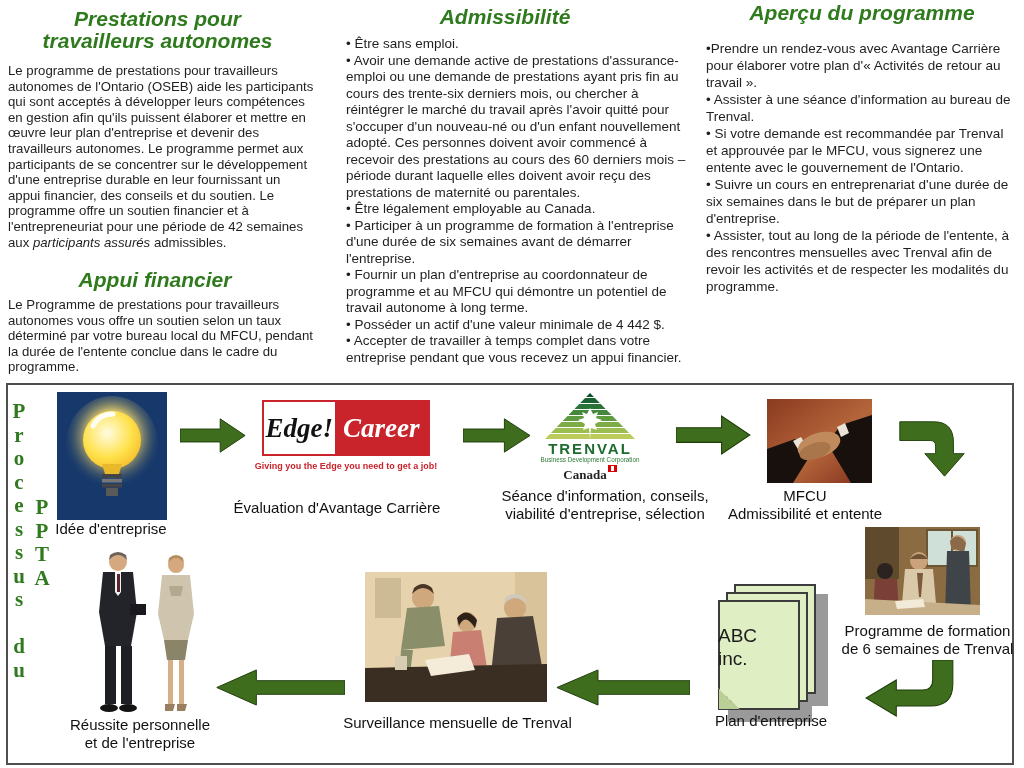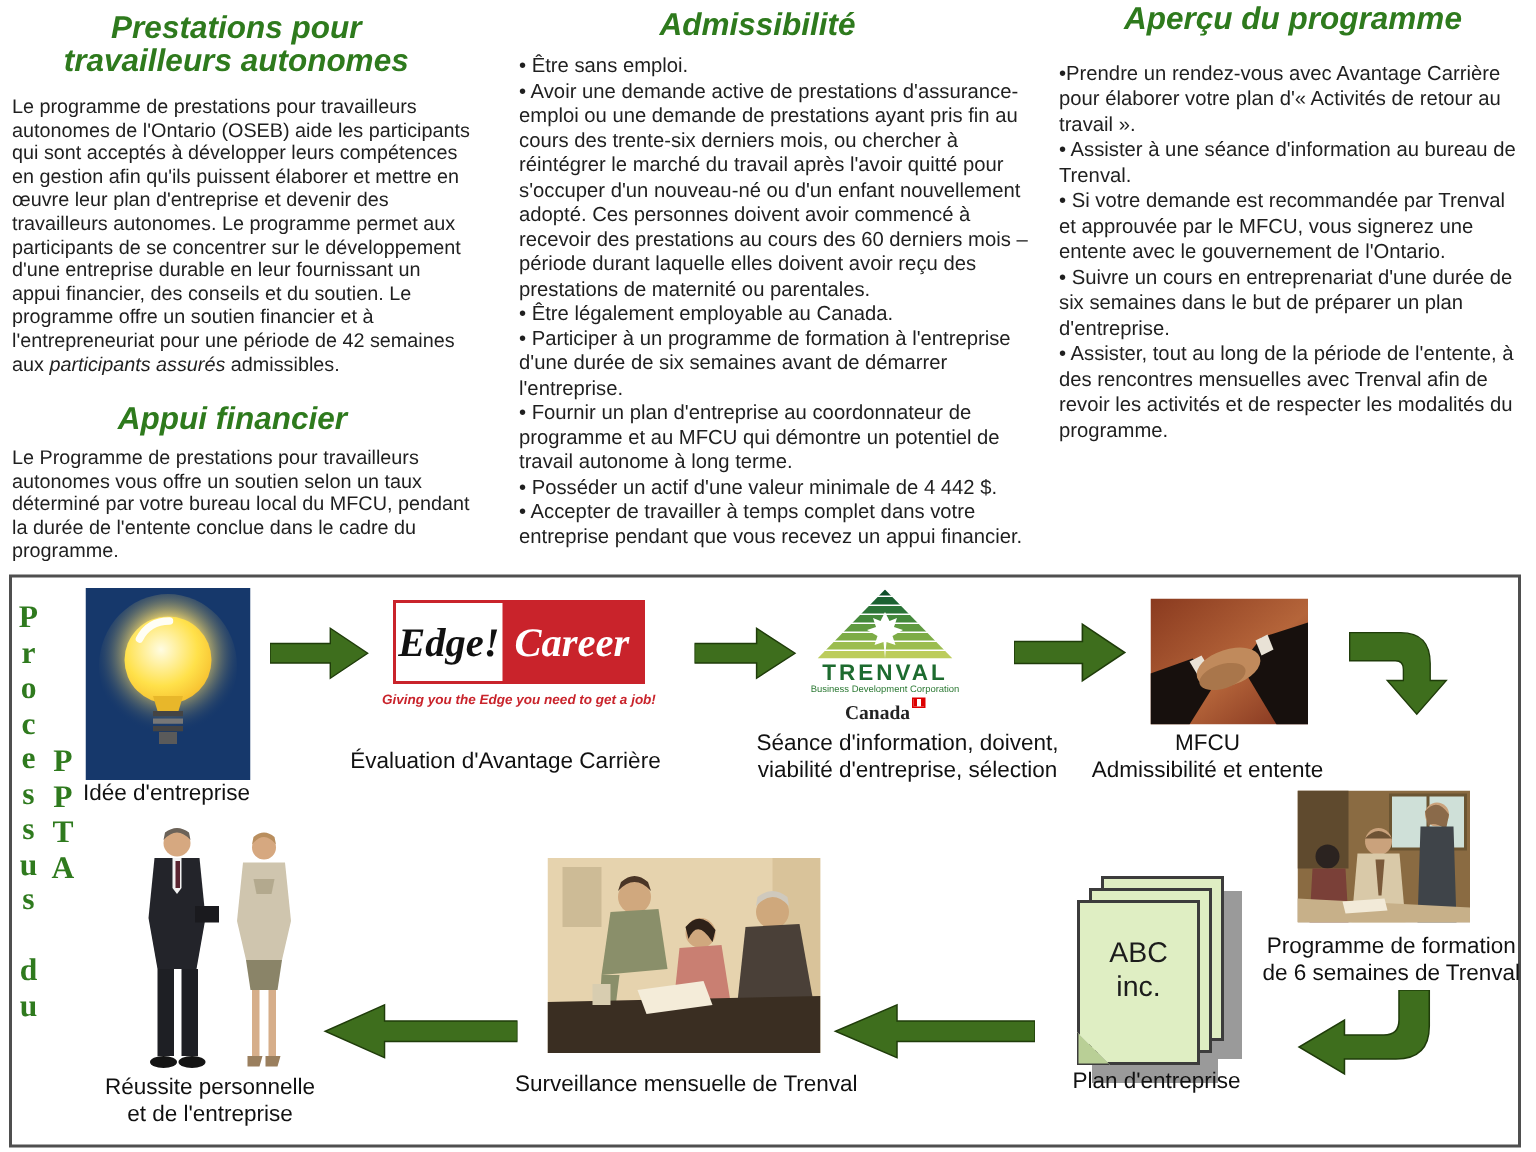--- a/index.html
+++ b/index.html
@@ -18,37 +18,37 @@
             font-size:21px;line-height:23.5px;width:22px;text-align:center;white-space:pre-line;}
   .ar{position:absolute;}
   .ar polygon,.ar path{fill:#3e6e1d;stroke:#1f3c0a;stroke-width:1;}
   
   #ce-box{left:262px;top:400px;width:168px;height:56px;display:flex;border:2px solid #c9232b;box-sizing:border-box;}
   #ce-red{background:#c9232b;color:#fff;flex:0 0 57%;display:flex;align-items:center;justify-content:center;
           font-family:"Liberation Serif",serif;font-style:italic;font-size:27px;font-weight:bold;}
   #ce-white{background:#fff;color:#111;flex:1;display:flex;align-items:center;justify-content:center;
           font-family:"Liberation Serif",serif;font-style:italic;font-size:27px;font-weight:bold;}
   #ce-tag{left:246px;top:461px;width:200px;text-align:center;color:#c9232b;
-          font-style:italic;font-weight:bold;font-size:9px;}
+          font-weight:bold;font-size:9px;}
   
   #tv-name{left:540px;top:440px;width:100px;text-align:center;color:#1d6b2f;font-weight:bold;
            font-size:15px;letter-spacing:2px;}
   #tv-sub{left:535px;top:456px;width:110px;text-align:center;color:#2d7a35;font-size:6.3px;}
   #tv-canada{left:540px;top:465px;width:100px;text-align:center;color:#222;
              font-family:"Liberation Serif",serif;font-weight:bold;font-size:13px;}
   .flagmark{display:inline-block;width:7px;height:5px;margin-left:1px;vertical-align:7px;
             background:linear-gradient(to right,#d00 30%,#fff 30%,#fff 70%,#d00 70%);
             border:0.5px solid #d00;}
   
   .page{position:absolute;width:82px;height:110px;background:#dfeec3;border:2px solid #3c3c3c;box-sizing:border-box;}
   .shadow-page{position:absolute;width:84px;height:112px;background:#9a9a9a;}
   #page-front{clip-path:polygon(0 0,100% 0,100% 100%,22px 100%,0 calc(100% - 22px));}
   #fold{position:absolute;width:22px;height:22px;background:#b9cf96;border:1px solid #3c3c3c;
         clip-path:polygon(0 0,100% 100%,0 100%);box-sizing:border-box;}
-  #doc-text{position:absolute;width:82px;text-align:center;font-size:19px;line-height:23px;
+  #doc-text{position:absolute;width:82px;font-size:19px;line-height:23px;
             color:#1c1c1c;white-space:pre-line;}
 </style>
 </head>
 <body>
 
 <div id="slide">
 
   <div class="abs gtitle" style="left:10px;top:8px;width:295px;">Prestations pour
 travailleurs autonomes</div>
   <div class="abs body-txt" style="left:8px;top:63px;width:306px;"><span>Le programme de prestations pour travailleurs autonomes de l'Ontario (OSEB) aide les participants qui sont acceptés à développer leurs compétences en gestion afin qu'ils puissent élaborer et mettre en œuvre leur plan d'entreprise et devenir des travailleurs autonomes. Le programme permet aux participants de se concentrer sur le développement d'une entreprise durable en leur fournissant un appui financier, des conseils et du soutien. Le programme offre un soutien financier et à l'entrepreneuriat pour une période de 42 semaines aux </span><i>participants assurés</i><span> admissibles.</span></div>
@@ -150,21 +150,21 @@
       <rect x="0" y="30" width="92" height="5" fill="#7dac46"></rect>
       <rect x="0" y="36" width="92" height="5" fill="#9cbd50"></rect>
       <rect x="0" y="42" width="92" height="6" fill="#bccc5b"></rect>
       <polygon fill="#ffffff" points="46,16 49,22 54,20 52,26 58,28 51,32 53,38 47,36 46,47 45,36 39,38 41,32 34,28 40,26 38,20 43,22"></polygon>
     </g>
   </svg>
   <div class="abs" id="tv-name">TRENVAL</div>
   <div class="abs" id="tv-sub">Business Development Corporation</div>
   <div class="abs" id="tv-canada"><span>Canada</span><span class="flagmark"></span></div>
   <div class="abs caption" style="left:488px;top:487px;width:234px;">
-    <div>Séance d'information, doivent,</div>
+    <div>Séance d'information, conseils,</div>
     <div>viabilité d'entreprise, sélection</div>
   </div>
 
   <svg class="ar" style="left:676px;top:414px;" width="76" height="42" viewBox="0 0 70 40" preserveAspectRatio="none">
     <polygon points="0,13 42,13 42,2 68,20 42,38 42,27 0,27"></polygon>
   </svg>
 
   <svg class="abs" style="left:767px;top:399px;" width="105" height="84">
     <defs>
         <linearGradient id="hsbg" x1="0" y1="0" x2="1" y2="1">

